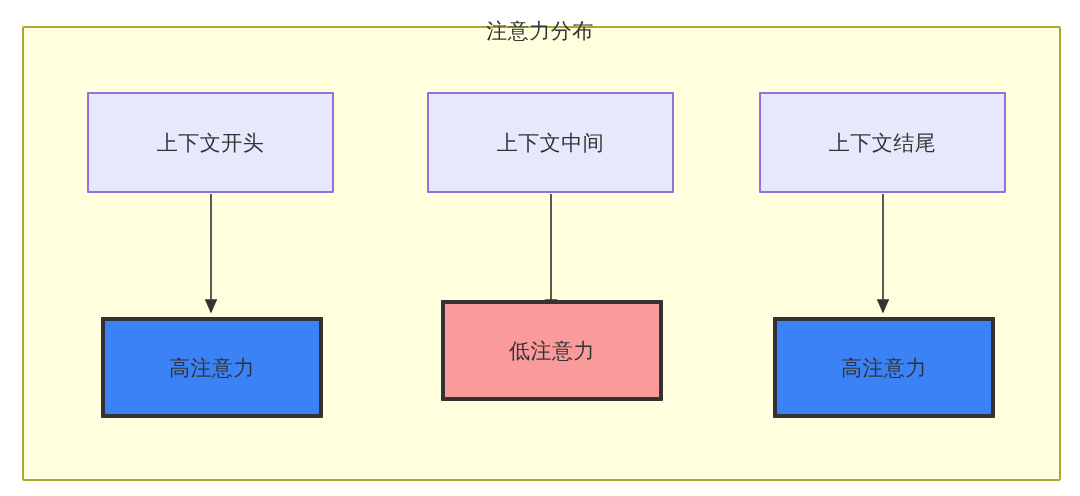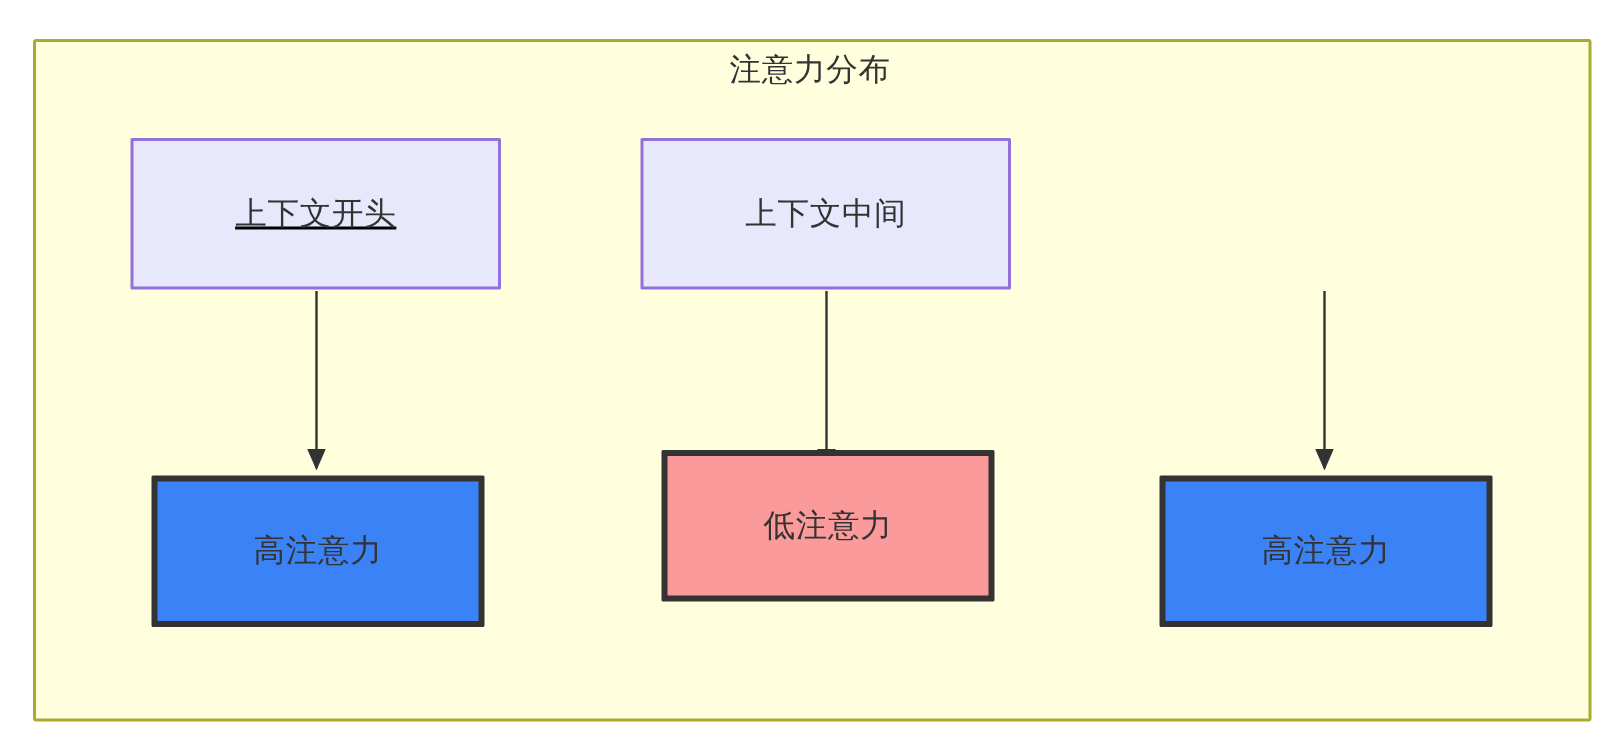--- a/index.html
+++ b/index.html
@@ -32,21 +32,21 @@
     height: 455px;
     box-sizing: border-box;
     background: #ffffde;
     border: 2px solid #aaaa33;
     border-radius: 2px;
   }
 
   .subgraph-title {
     position: absolute;
     left: 0;
-    top: 34px;
+    top: 18px;
     width: 1080px;
     text-align: center;
     font-size: 21px;
     line-height: 26px;
     color: #333333;
     letter-spacing: 0.5px;
     white-space: nowrap;
   }
 
   
@@ -79,21 +79,21 @@
     width: 222px;
     height: 101px;
     border: 4px solid #333333;
     border-radius: 1px;
   }
 
   .node.attention.high { background: #3b82f6; }
   .node.attention.low  { background: #fa9a9a; }
 
   
-  .col-1.context   { left: 87px;  top: 92px; text-decoration: underline; }
+  .col-1.context   { left: 87px;  top: 92px; }
   .col-2.context   { left: 427px; top: 92px; }
   .col-3.context   { left: 759px; top: 92px; }
 
   .col-1.attention { left: 101px; top: 317px; }
   .col-2.attention { left: 441px; top: 300px; }
   .col-3.attention { left: 773px; top: 317px; }
 
   
   .edges {
     position: absolute;
@@ -125,20 +125,23 @@
   </svg>
 
   <div class="node context col-1">
     <span class="node-label">上下文开头</span>
   </div>
 
   <div class="node context col-2">
     <span class="node-label">上下文中间</span>
   </div>
 
+  <div class="node context col-3">
+    <span class="node-label">上下文结尾</span>
+  </div>
 
   <div class="node attention high col-1">
     <span class="node-label">高注意力</span>
   </div>
 
   <div class="node attention low col-2">
     <span class="node-label">低注意力</span>
   </div>
 
   <div class="node attention high col-3">

